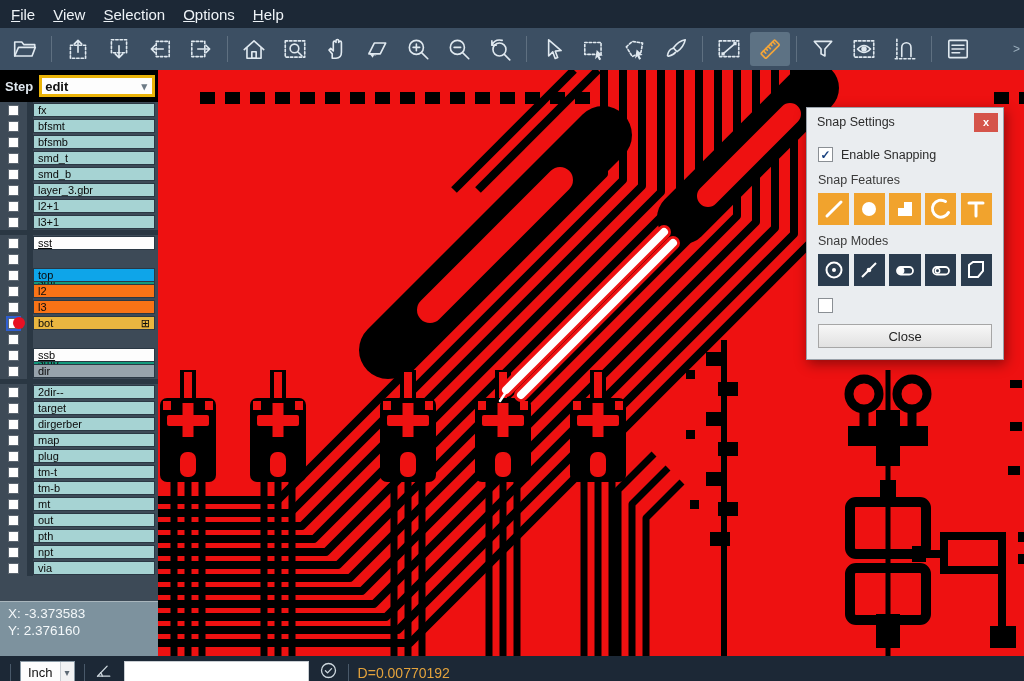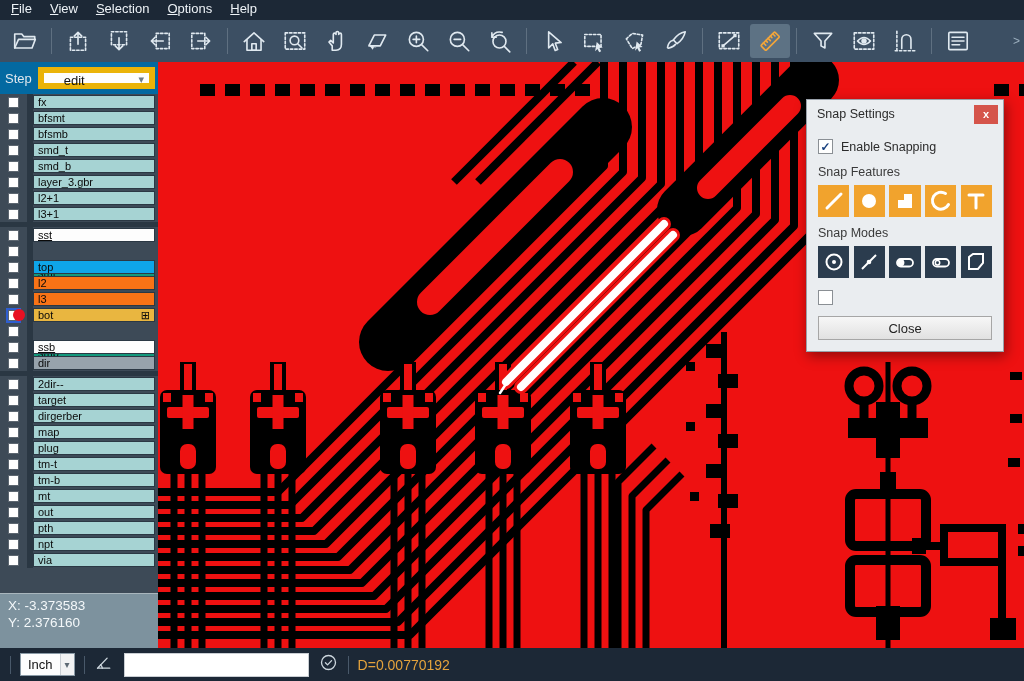--- a/index.html
+++ b/index.html
@@ -1,46 +1,46 @@
 <!DOCTYPE html>
 <html><head>
 <meta charset="utf-8">
 <style>
   * { margin:0; padding:0; box-sizing:border-box; }
   html,body { width:1024px; height:681px; overflow:hidden; background:#1c2836;
     font-family:"Liberation Sans", sans-serif; }
 
   
-  .menubar { height:20px; background:#1c2836; display:flex; align-items:flex-start;
-    color:#eef3f7; font-size:13px; padding-left:2px; }
+  .menubar { height:28px; background:#1c2836; display:flex; align-items:center;
+    color:#eef3f7; font-size:15px; padding-left:2px; }
   .menu-item { display:inline-block; padding:1px 9px; cursor:default; }
   .menu-item::first-letter { text-decoration:underline; }
 
   
   .toolbar { height:42px; background:#3c4f63; display:flex; align-items:center;
     padding-left:5px; gap:1px; position:relative; }
   .tbtn { width:40px; height:34px; display:flex; align-items:center; justify-content:center;
     border-radius:3px; }
   .tbtn.active { background:#5d7284; }
   .tsep { width:1px; height:26px; background:#5f7081; margin:0 5px; }
   svg.ti { width:26px; height:26px; stroke:#e0e9f0; fill:none; stroke-width:1.5;
     stroke-linecap:round; stroke-linejoin:round; }
   svg.ti.orange { stroke:#f2a53a; }
   .tb-chevron { position:absolute; right:4px; color:#9db0bf; font-size:12px; }
 
   
   .content { display:flex; height:586px; position:relative; }
 
   
   .sidebar { width:158px; background:#3d4a57; display:flex; flex-direction:column; flex:none; }
-  .stepbar { height:32px; background:#0369a1; display:flex; align-items:center;
-    padding:0 3px 0 5px; gap:6px; color:#dfe7ee; font-size:13px; flex:none; }
-  .stepselect { flex:1; background:#fdfdfd; height:22px; display:flex; 
-    justify-content:space-between; padding:0 2px 0 20px; font-size:13px; color:#111;
-    border:6px solid #eab308; }
+  .stepbar { height:32px; background:#000000; display:flex; align-items:center;
+    padding:0 3px 0 5px; gap:6px; color:#dfe7ee; font-size:13px; flex:none;font-weight:bold; }
+  .stepselect { flex:1; background:#fdfdfd; height:22px; display:flex; align-items:center;
+    justify-content:space-between; padding:0 2px 0 3px; font-size:13px; color:#111;
+    border:3px solid #eab308; }
   .stepselect .chev { color:#6d7b86; font-size:11px; padding:0 3px; }
   .layers { flex:1; overflow:hidden; }
   .lrow { display:flex; align-items:center; height:16px; position:relative; }
   .cbcol { width:27px; display:flex; justify-content:center; flex:none; }
   .cb { width:11px; height:11px; background:#fff; border:1px solid #5c6670; }
   .cb.sel { outline:2px solid #2e5ed0; }
   .gapcol { width:6px; align-self:stretch; background:#2a3743; flex:none; position:relative; }
   .dot { position:absolute; left:13px; top:2px; width:12px; height:12px; border-radius:50%;
     background:#e81123; z-index:2; }
   .chip { flex:1; margin-right:3px; height:14.2px; font-size:11px; display:flex;

